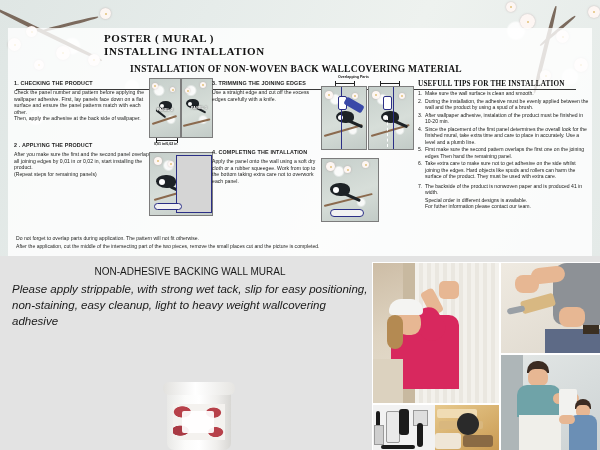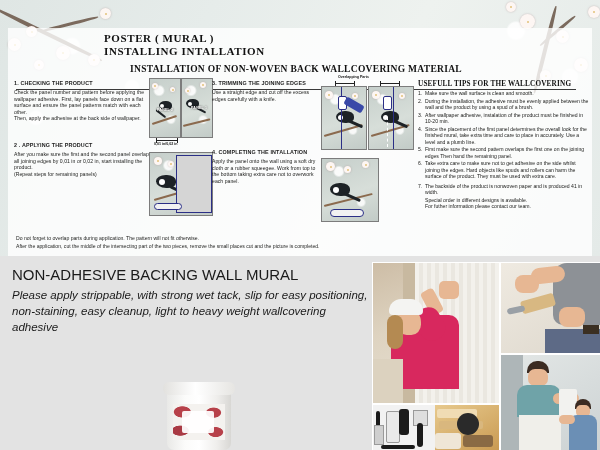--- a/index.html
+++ b/index.html
@@ -91,21 +91,21 @@
   .measure:before{left:0;}.measure:after{right:0;}
   .mlabel{position:absolute;font-size:3.6px;font-weight:bold;color:#111;white-space:nowrap;}
   .sqgee{position:absolute;background:#f2f2f2;border:.6px solid #2b2f86;border-radius:1px;}
 
   .footnotes{position:absolute;left:8px;top:206px;width:566px;}
   .fn{font-size:5.1px;color:#1e1f1d;line-height:8px;}
 
   
   .bottom{position:absolute;left:0;top:256px;width:600px;height:194px;background:#e3e3e3;}
   .btxt{position:absolute;left:12px;top:10px;width:356px;color:#1a1a1a;}
-  .btxt .h{font-size:15px;margin-bottom:4px;}
+  .btxt .h{font-size:10px;text-align:center;margin-bottom:4px;}
   .btxt .p{font-size:11.5px;line-height:16px;font-style:italic;}
 
   .bucket{position:absolute;left:163px;top:378px;width:72px;height:72px;}
   .bucket .body{
     position:absolute;left:4px;top:10px;width:64px;height:62px;
     background:linear-gradient(90deg,#e9e9e7 0%,#fbfbfa 28%,#ffffff 50%,#efeeec 78%,#d8d7d4 100%);
     border-radius:4px 4px 7px 7px;
   }
   .bucket .lid{
     position:absolute;left:0;top:4px;width:72px;height:13px;
@@ -280,21 +280,21 @@
           <div class="bird" style="left:8px;top:24px;width:20px;height:13px;"></div>
           <div class="birdtail" style="left:22px;top:33px;width:18px;height:3px;transform:rotate(24deg);"></div>
           <div class="birdwhite" style="left:11px;top:28px;width:6px;height:6px;"></div>
           <div class="blossom" style="left:4px;top:3px;width:9px;height:9px;"></div>
           <div class="blossom" style="left:22px;top:7px;width:7px;height:7px;"></div>
           <div class="blossom" style="left:40px;top:2px;width:7px;height:7px;"></div>
           <div class="sqgee" style="left:8px;top:50px;width:32px;height:6px;border-radius:6px;"></div>
         </div>
 
         <div class="col c3">
-          <div class="tips-h">USEFULL TIPS FOR THE WALLCOVERING</div>
+          <div class="tips-h">USEFULL TIPS FOR THE INSTALLATION</div>
 
           <div class="tip">
             <span class="n">1.</span>
             <span class="t">Make sure the wall surface is clean and smooth.</span>
           </div>
           <div class="tip">
             <span class="n">2.</span>
             <span class="t">During the installation, the adhesive must be evenly applied between the wall and the product by using a spud of a brush.</span>
           </div>
           <div class="tip">

